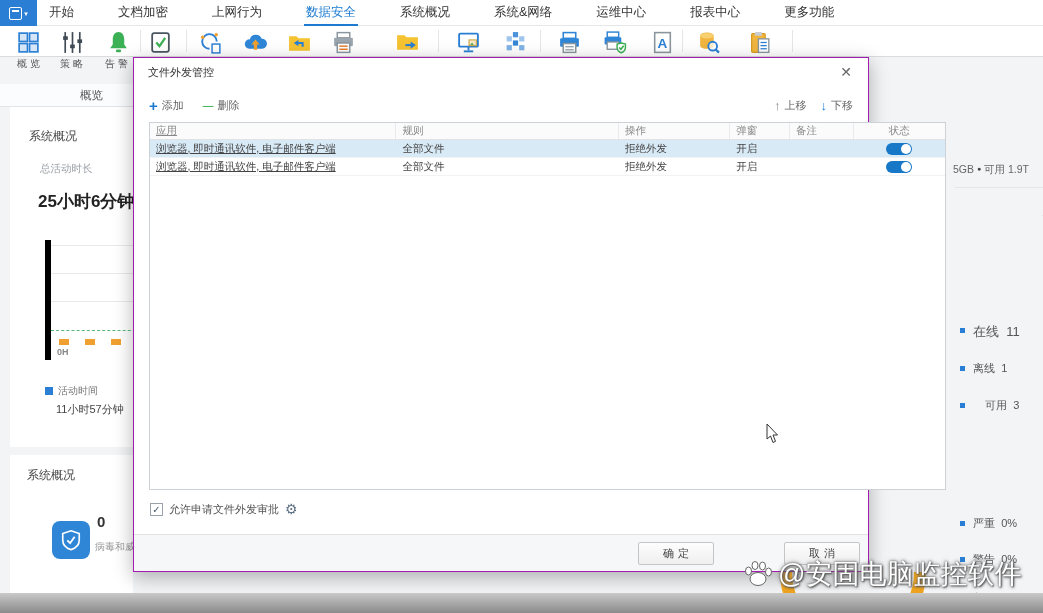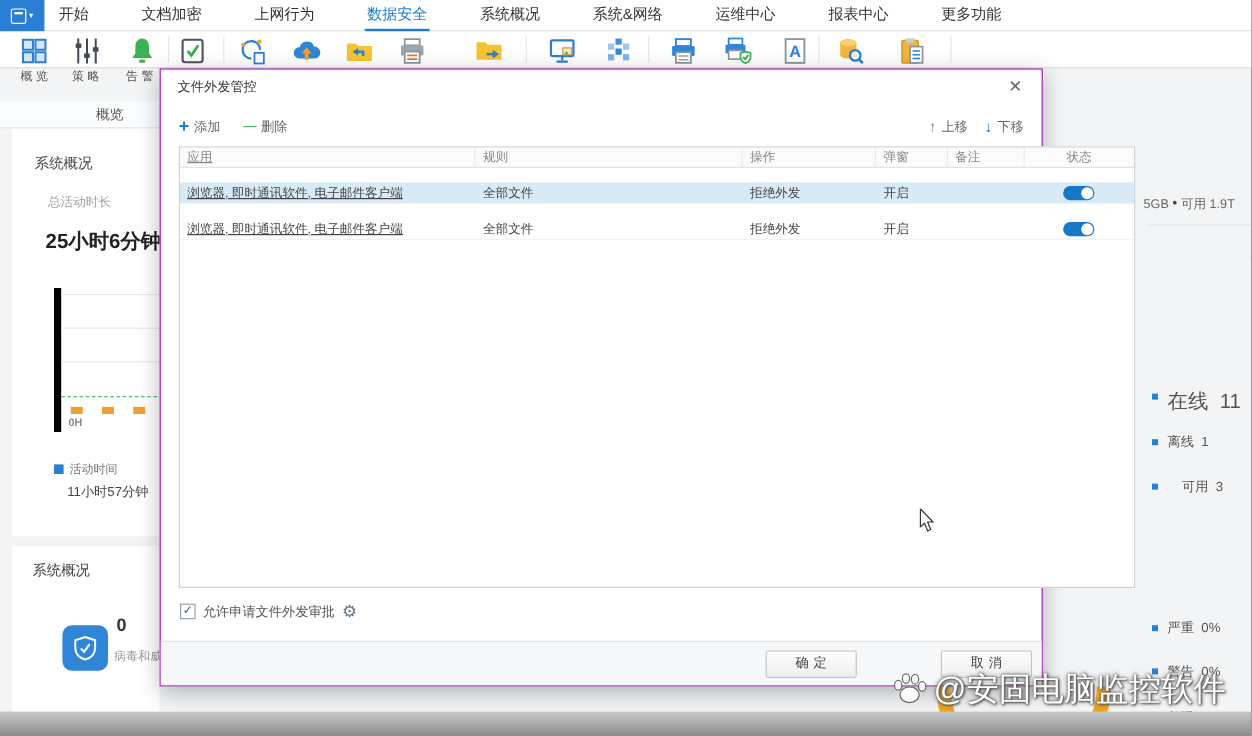--- a/index.html
+++ b/index.html
@@ -48,21 +48,21 @@
   .plus { color:#1c7bd0; font-weight:bold; font-size:15px; line-height:12px; }
   .minus { color:#52b86a; font-weight:bold; font-size:15px; line-height:10px; }
   .arrow-up { color:#8a8a8a; font-size:13px; font-weight:bold; }
   .arrow-down { color:#1c7bd0; font-size:13px; font-weight:bold; }
   .dlg-moves { position:absolute; right:0; top:0; display:flex; gap:14px; }
 
   .tbl { position:absolute; left:15px; top:64px; width:797px; height:368px; border:1px solid #ccd2d8; background:#fff; overflow:hidden; }
   .tbl-head { display:flex; height:17px; background:#fbfbfb; border-bottom:1px solid #dfe3e6; }
   .th { font-size:10.5px; color:#888; padding:1px 6px; border-right:1px solid #e8eaec; overflow:hidden; white-space:nowrap; }
   .th:last-child { border-right:none; }
-  .tr { display:flex; height:18px; align-items:center; border-bottom:1px solid #f0f2f4; cursor:pointer;margin-top:12px; }
+  .tr { display:flex; height:18px; align-items:center; border-bottom:1px solid #f0f2f4; cursor:pointer; }
   .tr.selected { background:#d9eaf7; }
   .td { font-size:10.5px; color:#444; padding:0 6px; overflow:hidden; white-space:nowrap; }
   .c0 { width:31%;text-decoration:underline; } .c1 { width:28%; } .c2 { width:14%; } .c3 { width:7.5%; } .c4 { width:8%; } .c5 { width:11.5%; display:flex; justify-content:center; }
   .toggle { width:26px; height:12px; border-radius:6px; background:#1878c8; position:relative; cursor:pointer; }
   .toggle::after { content:""; position:absolute; right:1px; top:1px; width:10px; height:10px; border-radius:50%; background:#fff; }
 
   .chk-row { position:absolute; left:16px; top:443px; display:flex; align-items:center; gap:6px; font-size:11px; color:#555; }
   .chkbox { width:13px; height:13px; border:1px solid #9aa3ab; background:#fff; display:flex; align-items:center; justify-content:center; font-size:10px; color:#4a5b6b; cursor:pointer; }
   .gear { color:#5f7184; font-size:14px; cursor:pointer; }
 
@@ -278,21 +278,21 @@
 
   <div class="bgtext" style="left:953px; top:163px; font-size:10.5px; color:#666;">
     <span>5GB</span>
     <span style="font-size:7px; vertical-align:2px; color:#444;">●</span>
     <span>可用 1.9T</span>
   </div>
   <div class="r-line" style="left:955px; top:187px; width:88px;"></div>
   <div class="bgtext" style="left:1042px; top:206px; font-size:11px; color:#666;">156G</div>
 
   <div class="bullet" style="left:960px; top:328px;"></div>
-  <div class="bgtext" style="left:973px; top:323px; font-size:17px; color:#555;">
+  <div class="bgtext" style="left:973px; top:323px; font-size:13px; color:#555;">
     <span>在线</span>&nbsp;&nbsp;<span>11</span>
   </div>
   <div class="bullet" style="left:960px; top:366px;"></div>
   <div class="bgtext" style="left:973px; top:361px; font-size:11px; color:#555;">
     <span>离线</span>&nbsp;&nbsp;<span>1</span>
   </div>
   <div class="bullet" style="left:960px; top:403px;"></div>
   <div class="bgtext" style="left:985px; top:398px; font-size:11px; color:#555;">
     <span>可用</span>&nbsp;&nbsp;<span>3</span>
   </div>

